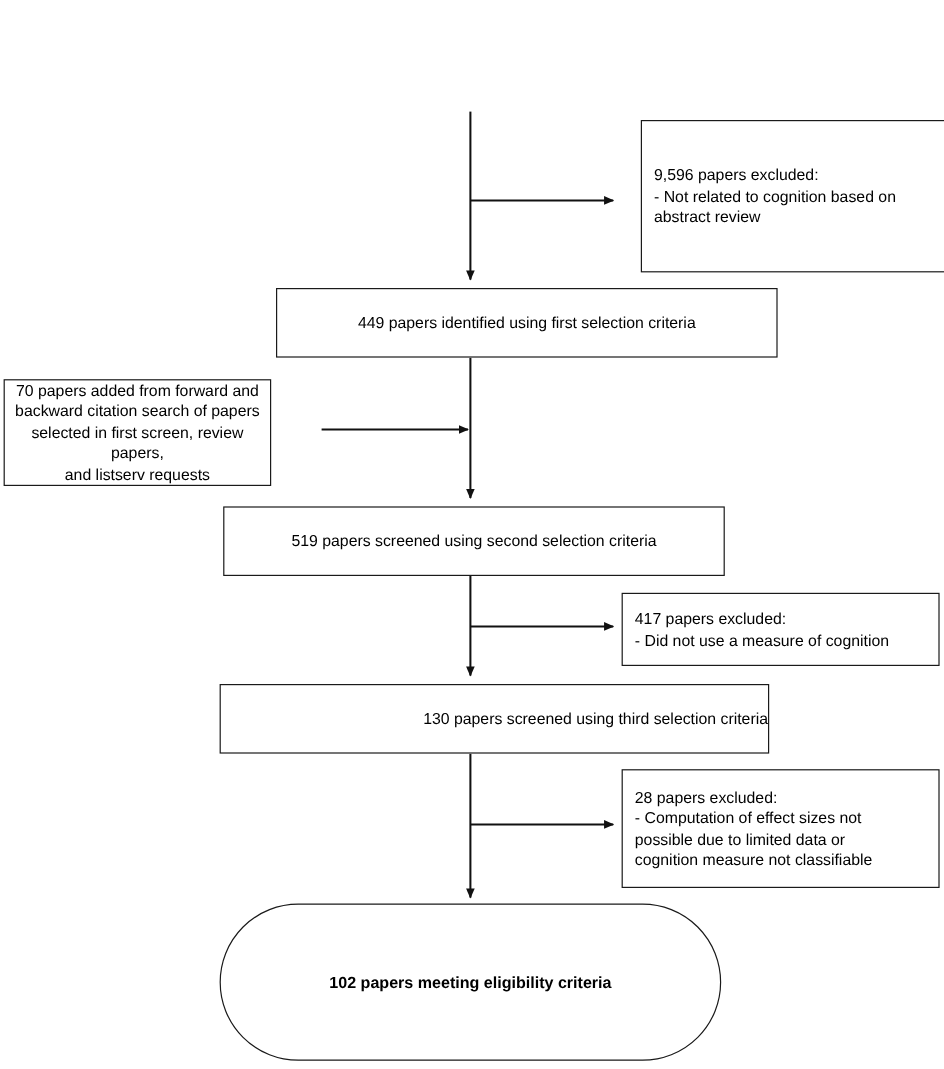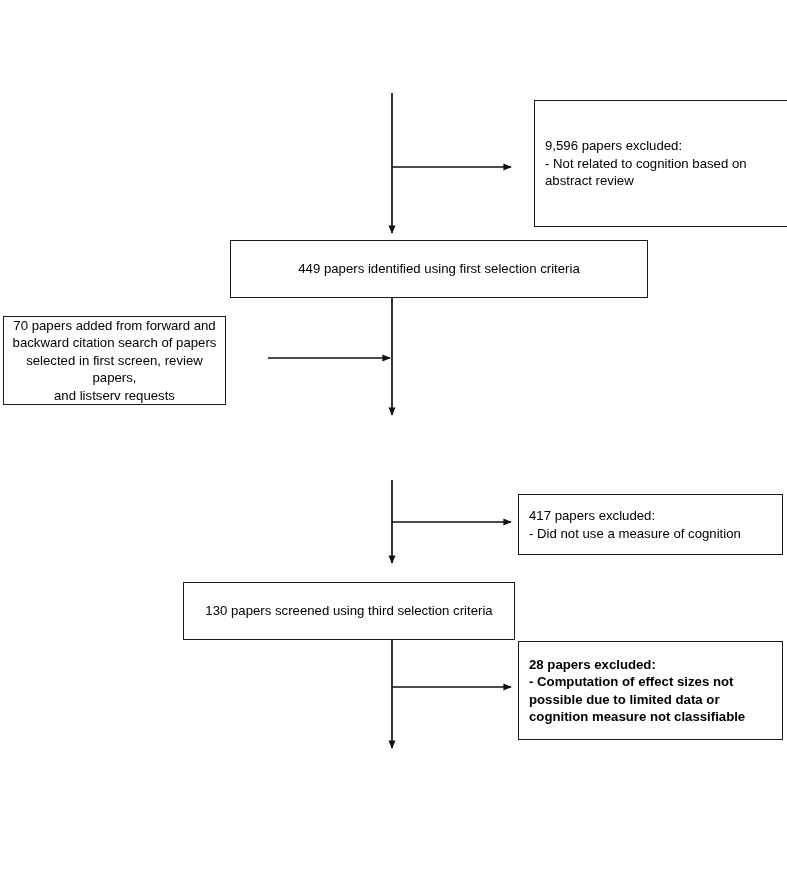--- a/index.html
+++ b/index.html
@@ -60,26 +60,26 @@
   #hex-node .txt {
     position: relative;
     z-index: 2;
     text-align: center;
     padding-top: 1px;
   }
 
   
   #box-449  { left: 183px; top: 240px;  width: 418px; height: 58px; margin-left: 47px; }
   #box-519  { left: 186px; top: 422px;  width: 418px; height: 58px; }
-  #box-130  { left: 183px; top: 582px;  width: 332px; height: 58px; }
+  #box-130  { left: 183px; top: 570px;  width: 458px; height: 58px; justify-content: flex-end; }
 
   
   #box-9596 { left: 534px; top: 100px;  width: 265px; height: 127px; padding: 0 10px; }
   #box-417  { left: 518px; top: 494px;  width: 265px; height: 61px;  padding: 0 10px; }
-  #box-28   { left: 518px; top: 641px;  width: 265px; height: 99px;  padding: 0 10px; font-weight: bold; }
+  #box-28   { left: 518px; top: 641px;  width: 265px; height: 99px;  padding: 0 10px; }
 
   
   #box-70   { left: 3px;   top: 316px;  width: 223px; height: 89px;  padding: 0 6px; }
 
   
   #box-102 {
     left: 183px;
     top: 753px;
     width: 418px;
     height: 131px;
@@ -132,31 +132,37 @@
     <span class="txt center-txt">449 papers identified using first selection criteria</span>
   </div>
 
   <div class="node rect" id="box-70">
     <span class="txt center-txt">70 papers added from forward and
 backward citation search of papers
 selected in first screen, review papers,
 and listserv requests</span>
   </div>
 
+  <div class="node rect" id="box-519">
+    <span class="txt center-txt">519 papers screened using second selection criteria</span>
+  </div>
 
   <div class="node rect" id="box-417">
     <span class="txt left-txt">417 papers excluded:
 - Did not use a measure of cognition</span>
   </div>
 
   <div class="node rect" id="box-130">
     <span class="txt center-txt">130 papers screened using third selection criteria</span>
   </div>
 
   <div class="node rect" id="box-28">
     <span class="txt left-txt">28 papers excluded:
 - Computation of effect sizes not
 possible due to limited data or
 cognition measure not classifiable</span>
   </div>
 
+  <div class="node" id="box-102">
+    <span class="txt">102 papers meeting eligibility criteria</span>
+  </div>
 
 </div>
 
 </body></html>

